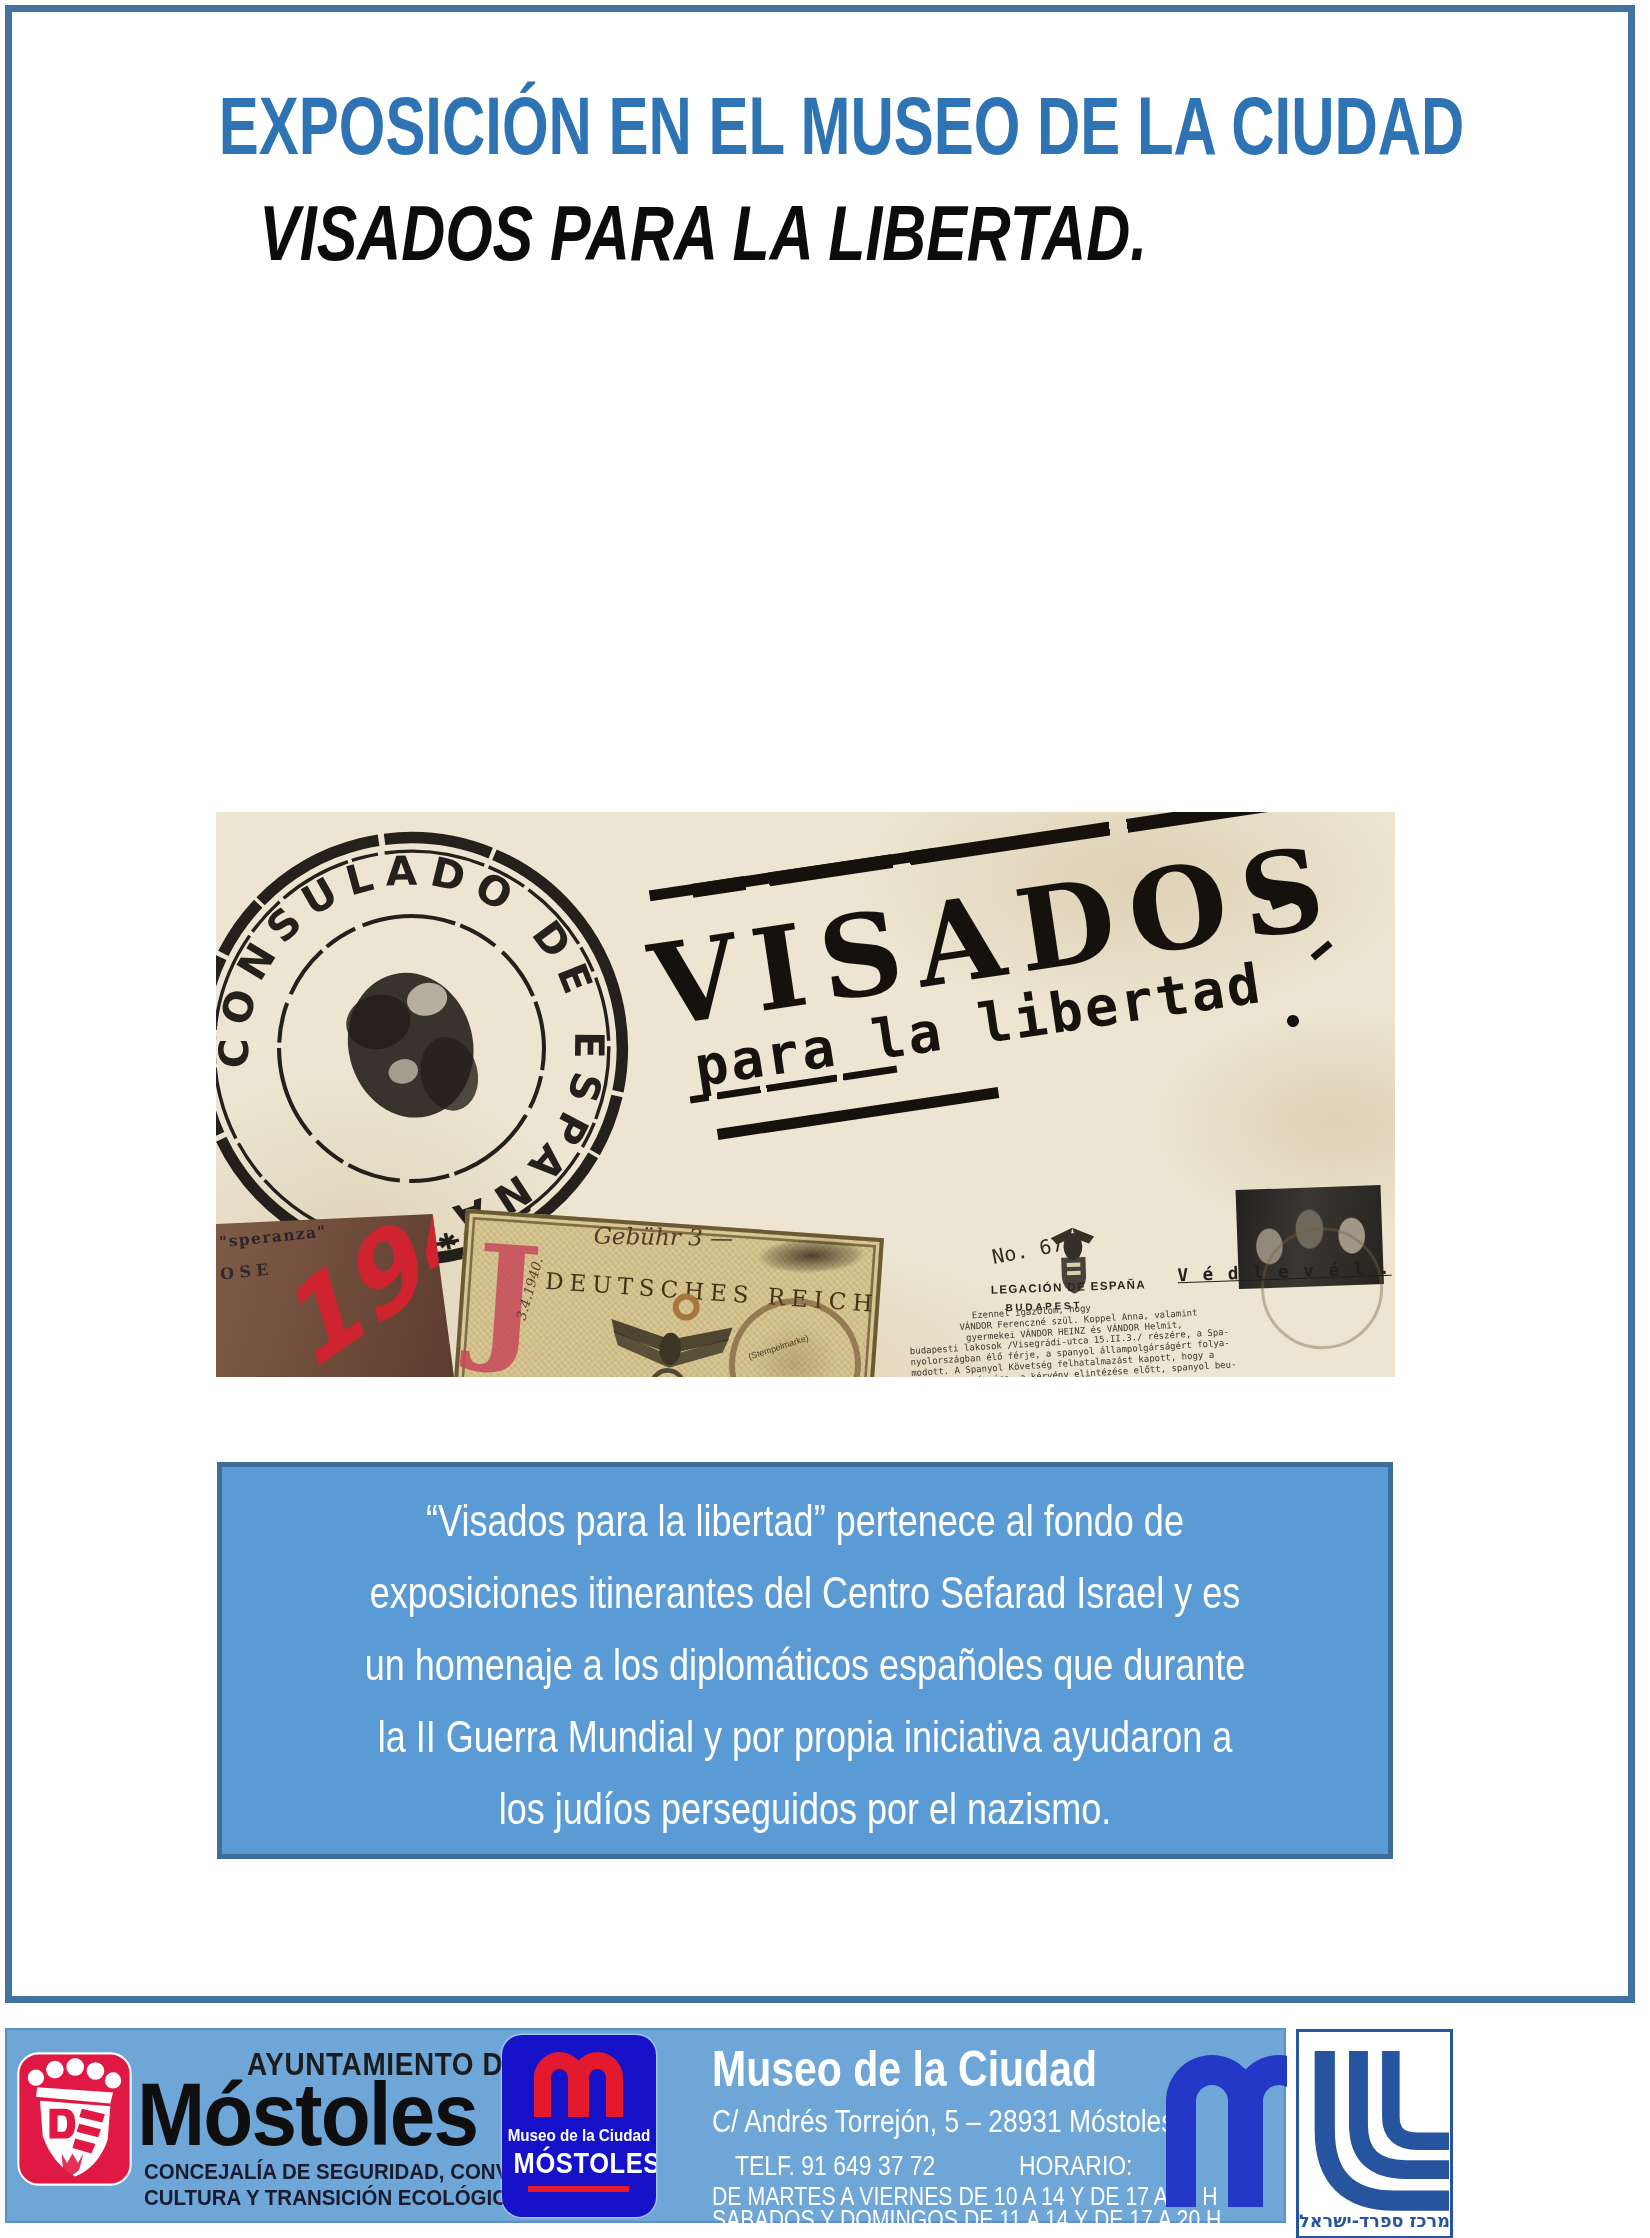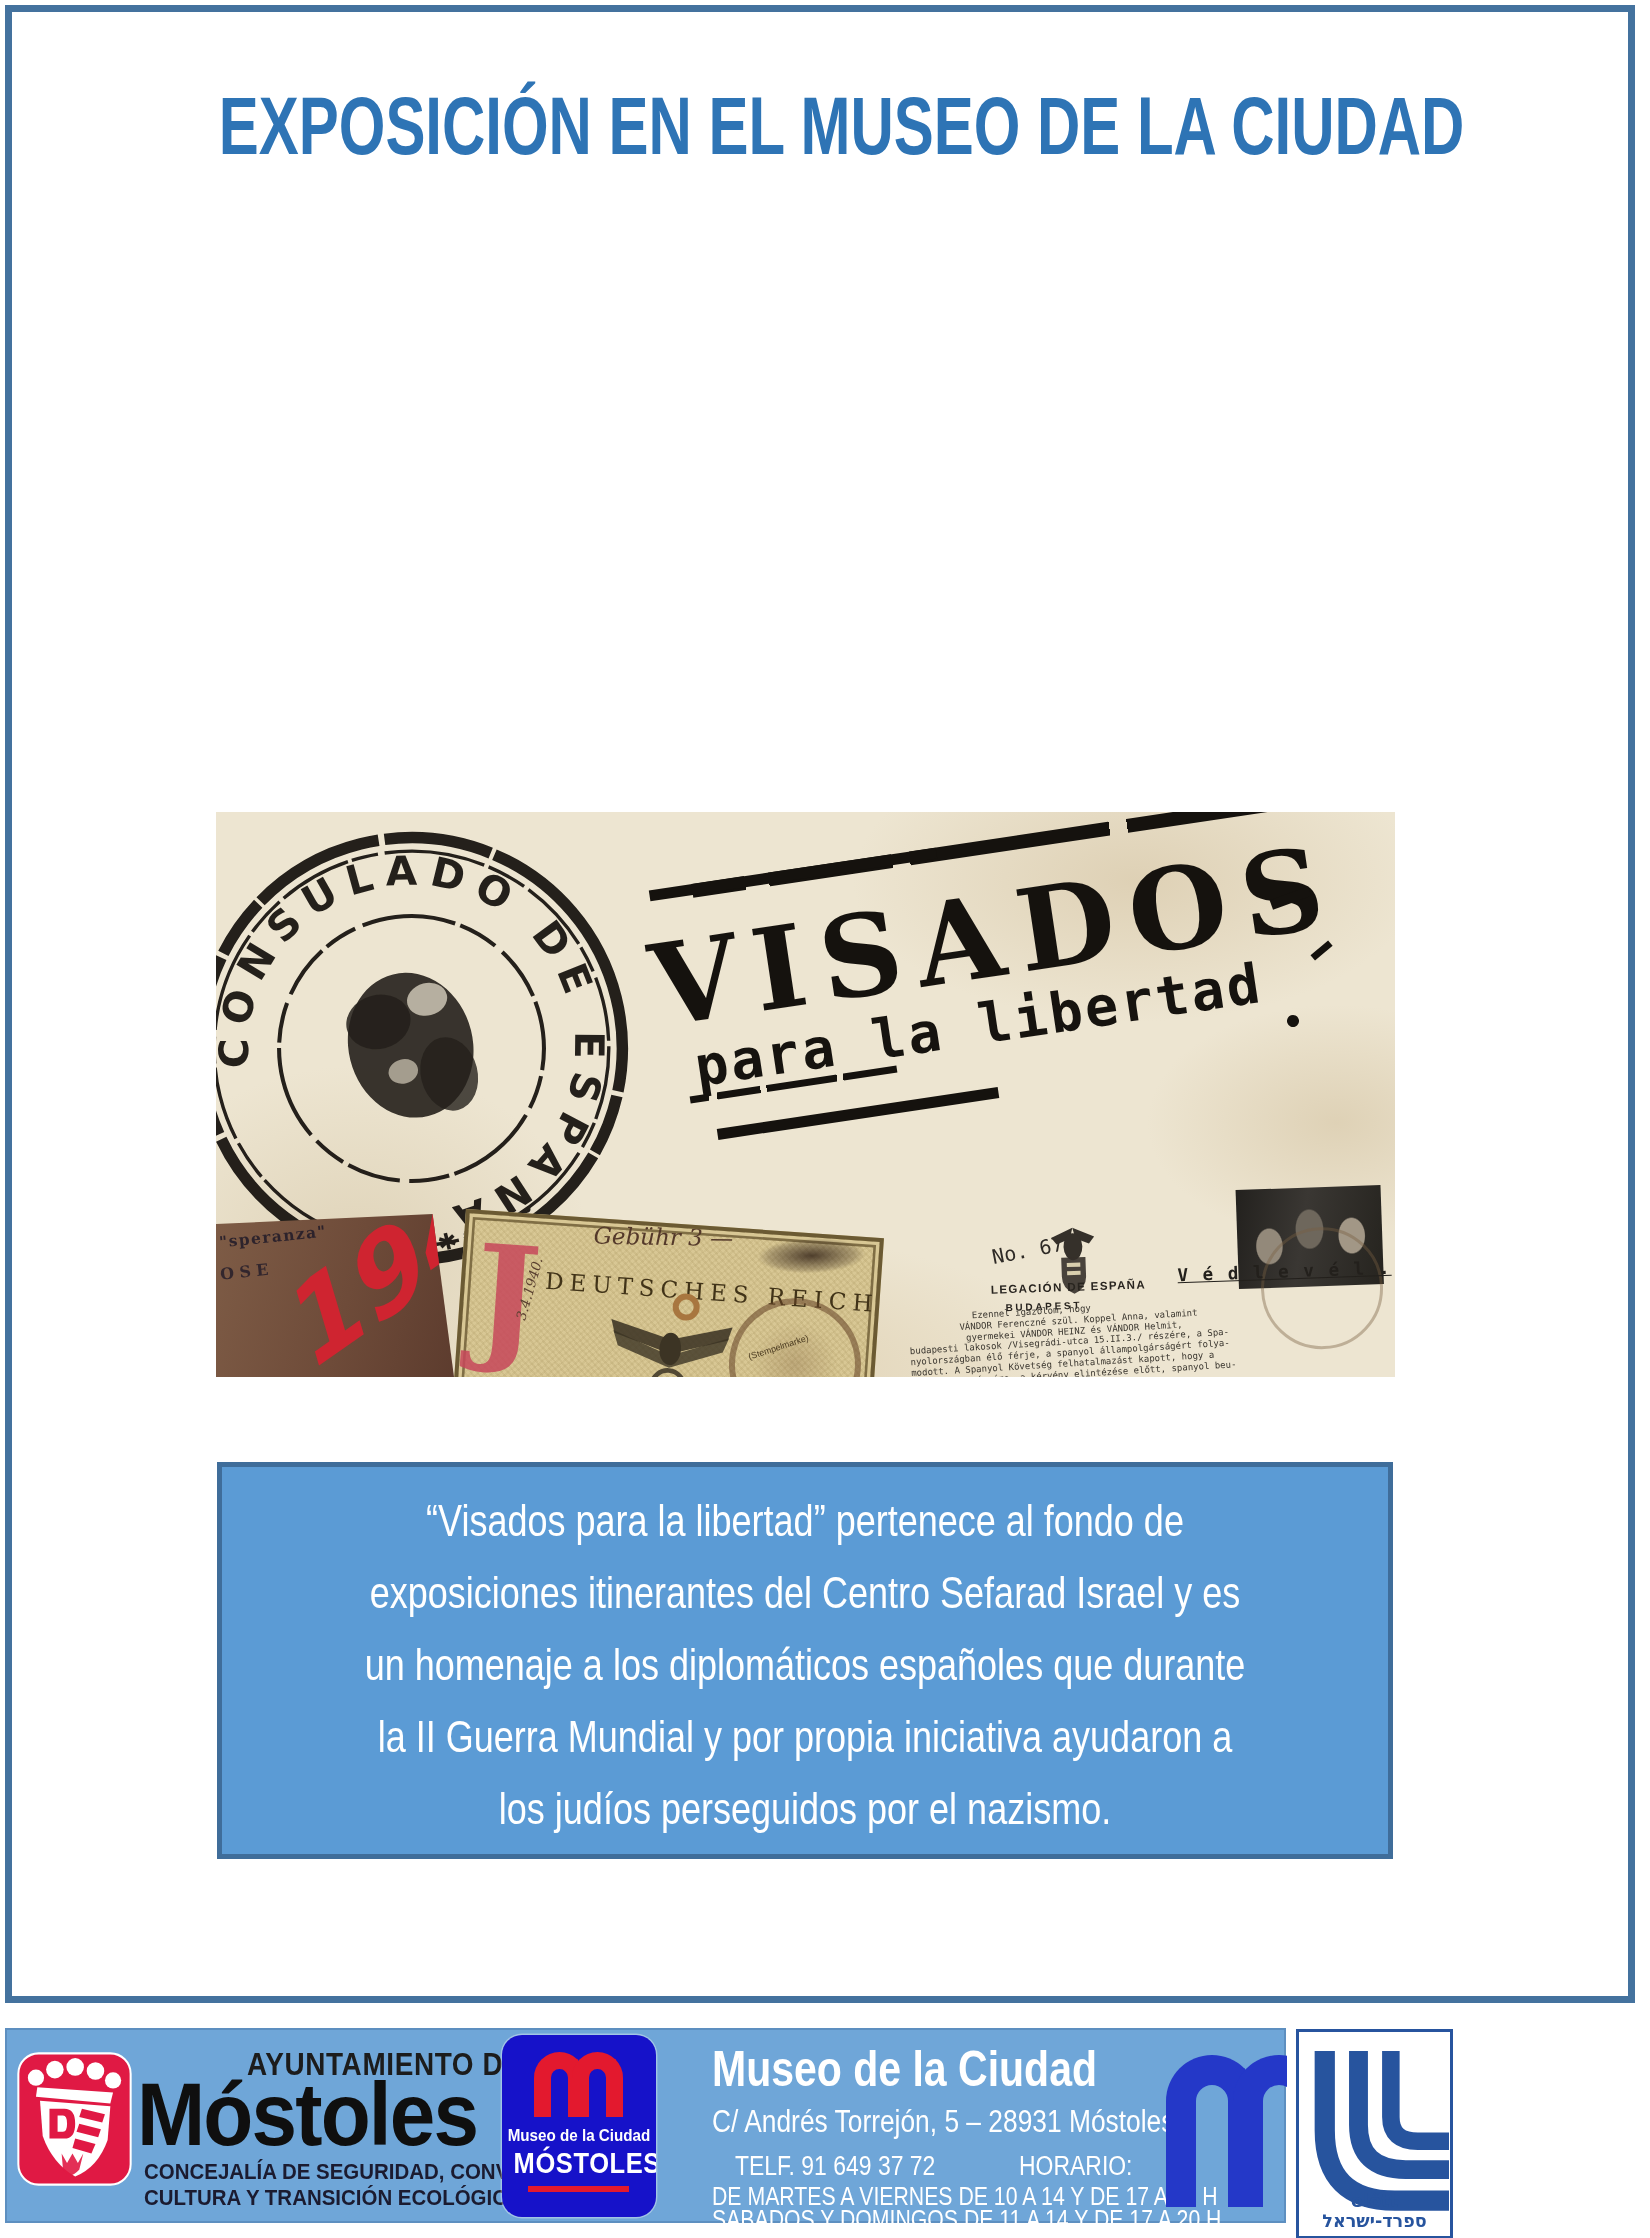--- a/index.html
+++ b/index.html
@@ -159,20 +159,23 @@
 </style>
 </head>
 <body>
 
 <div id="poster">
 
   <div class="page-border"></div>
 
   <div class="heading-wrap" style="top:80px;">
     <span class="h-main">EXPOSICIÓN EN EL MUSEO DE LA CIUDAD</span>
+  </div>
+  <div class="heading-wrap" style="top:188px;">
+    <span class="h-sub">VISADOS PARA LA LIBERTAD.</span>
   </div>
 
 
   <div class="hero">
 
     <svg class="stamp-svg" viewBox="0 0 700 700">
       <defs>
         <path id="ringPath" d="M 108,350 A 242,242 0 1 1 592,350 A 242,242 0 1 1 108,350"></path>
       </defs>
       <circle cx="350" cy="350" r="312" fill="none" stroke="#181410" stroke-width="17" stroke-dasharray="140 7 90 5 200 9 160 6 300 8 120 10"></circle>
@@ -312,18 +315,18 @@
     </div>
   </div>
 
   <div class="sefarad">
     <div class="sef-left">
       <svg width="150" height="203" viewBox="0 0 222 301">
         <path d="M38,28 V146 Q38,250 142,250 H224" fill="none" stroke="#27549E" stroke-width="30"></path>
         <path d="M88,28 V138 Q88,204 158,204 H224" fill="none" stroke="#27549E" stroke-width="28"></path>
         <path d="M136,28 V126 Q136,162 176,162 H224" fill="none" stroke="#27549E" stroke-width="26"></path>
       </svg>
-      <span class="sef-heb">előtt ספרד-ישראל</span>
+      <span class="sef-heb">מרכז ספרד-ישראל</span>
     </div>
   </div>
 
 </div>
 
 
 </body></html>

